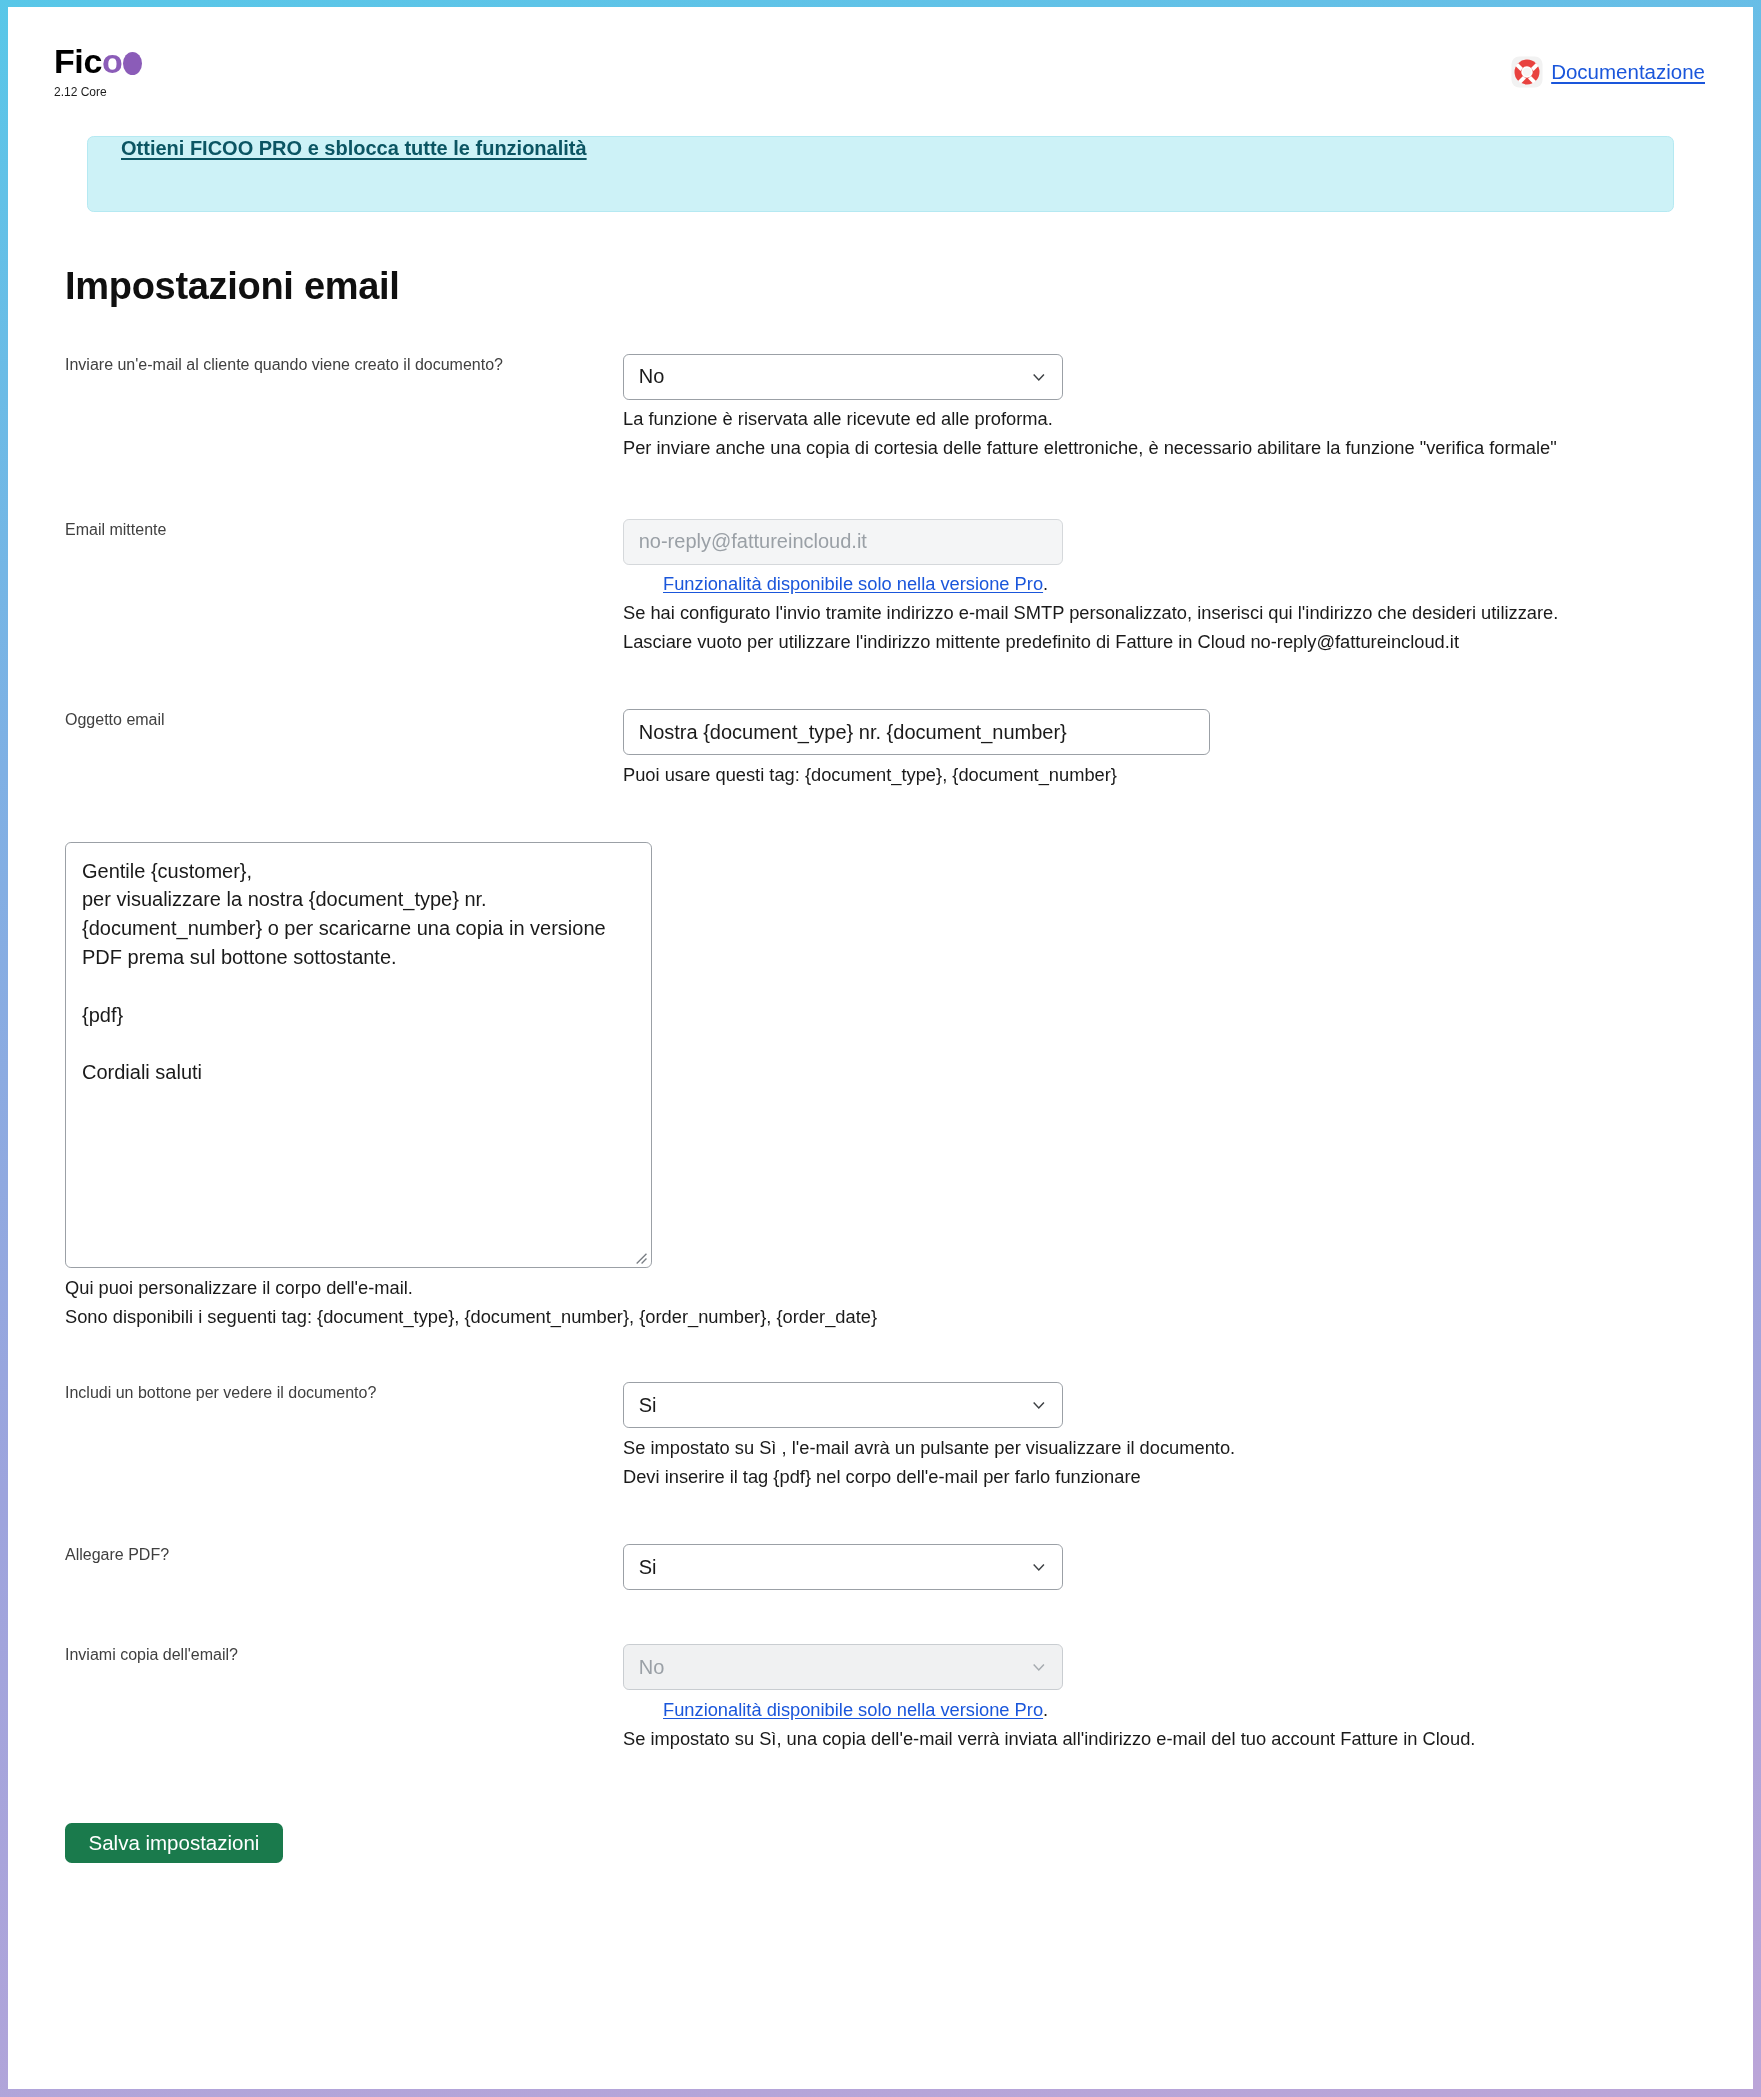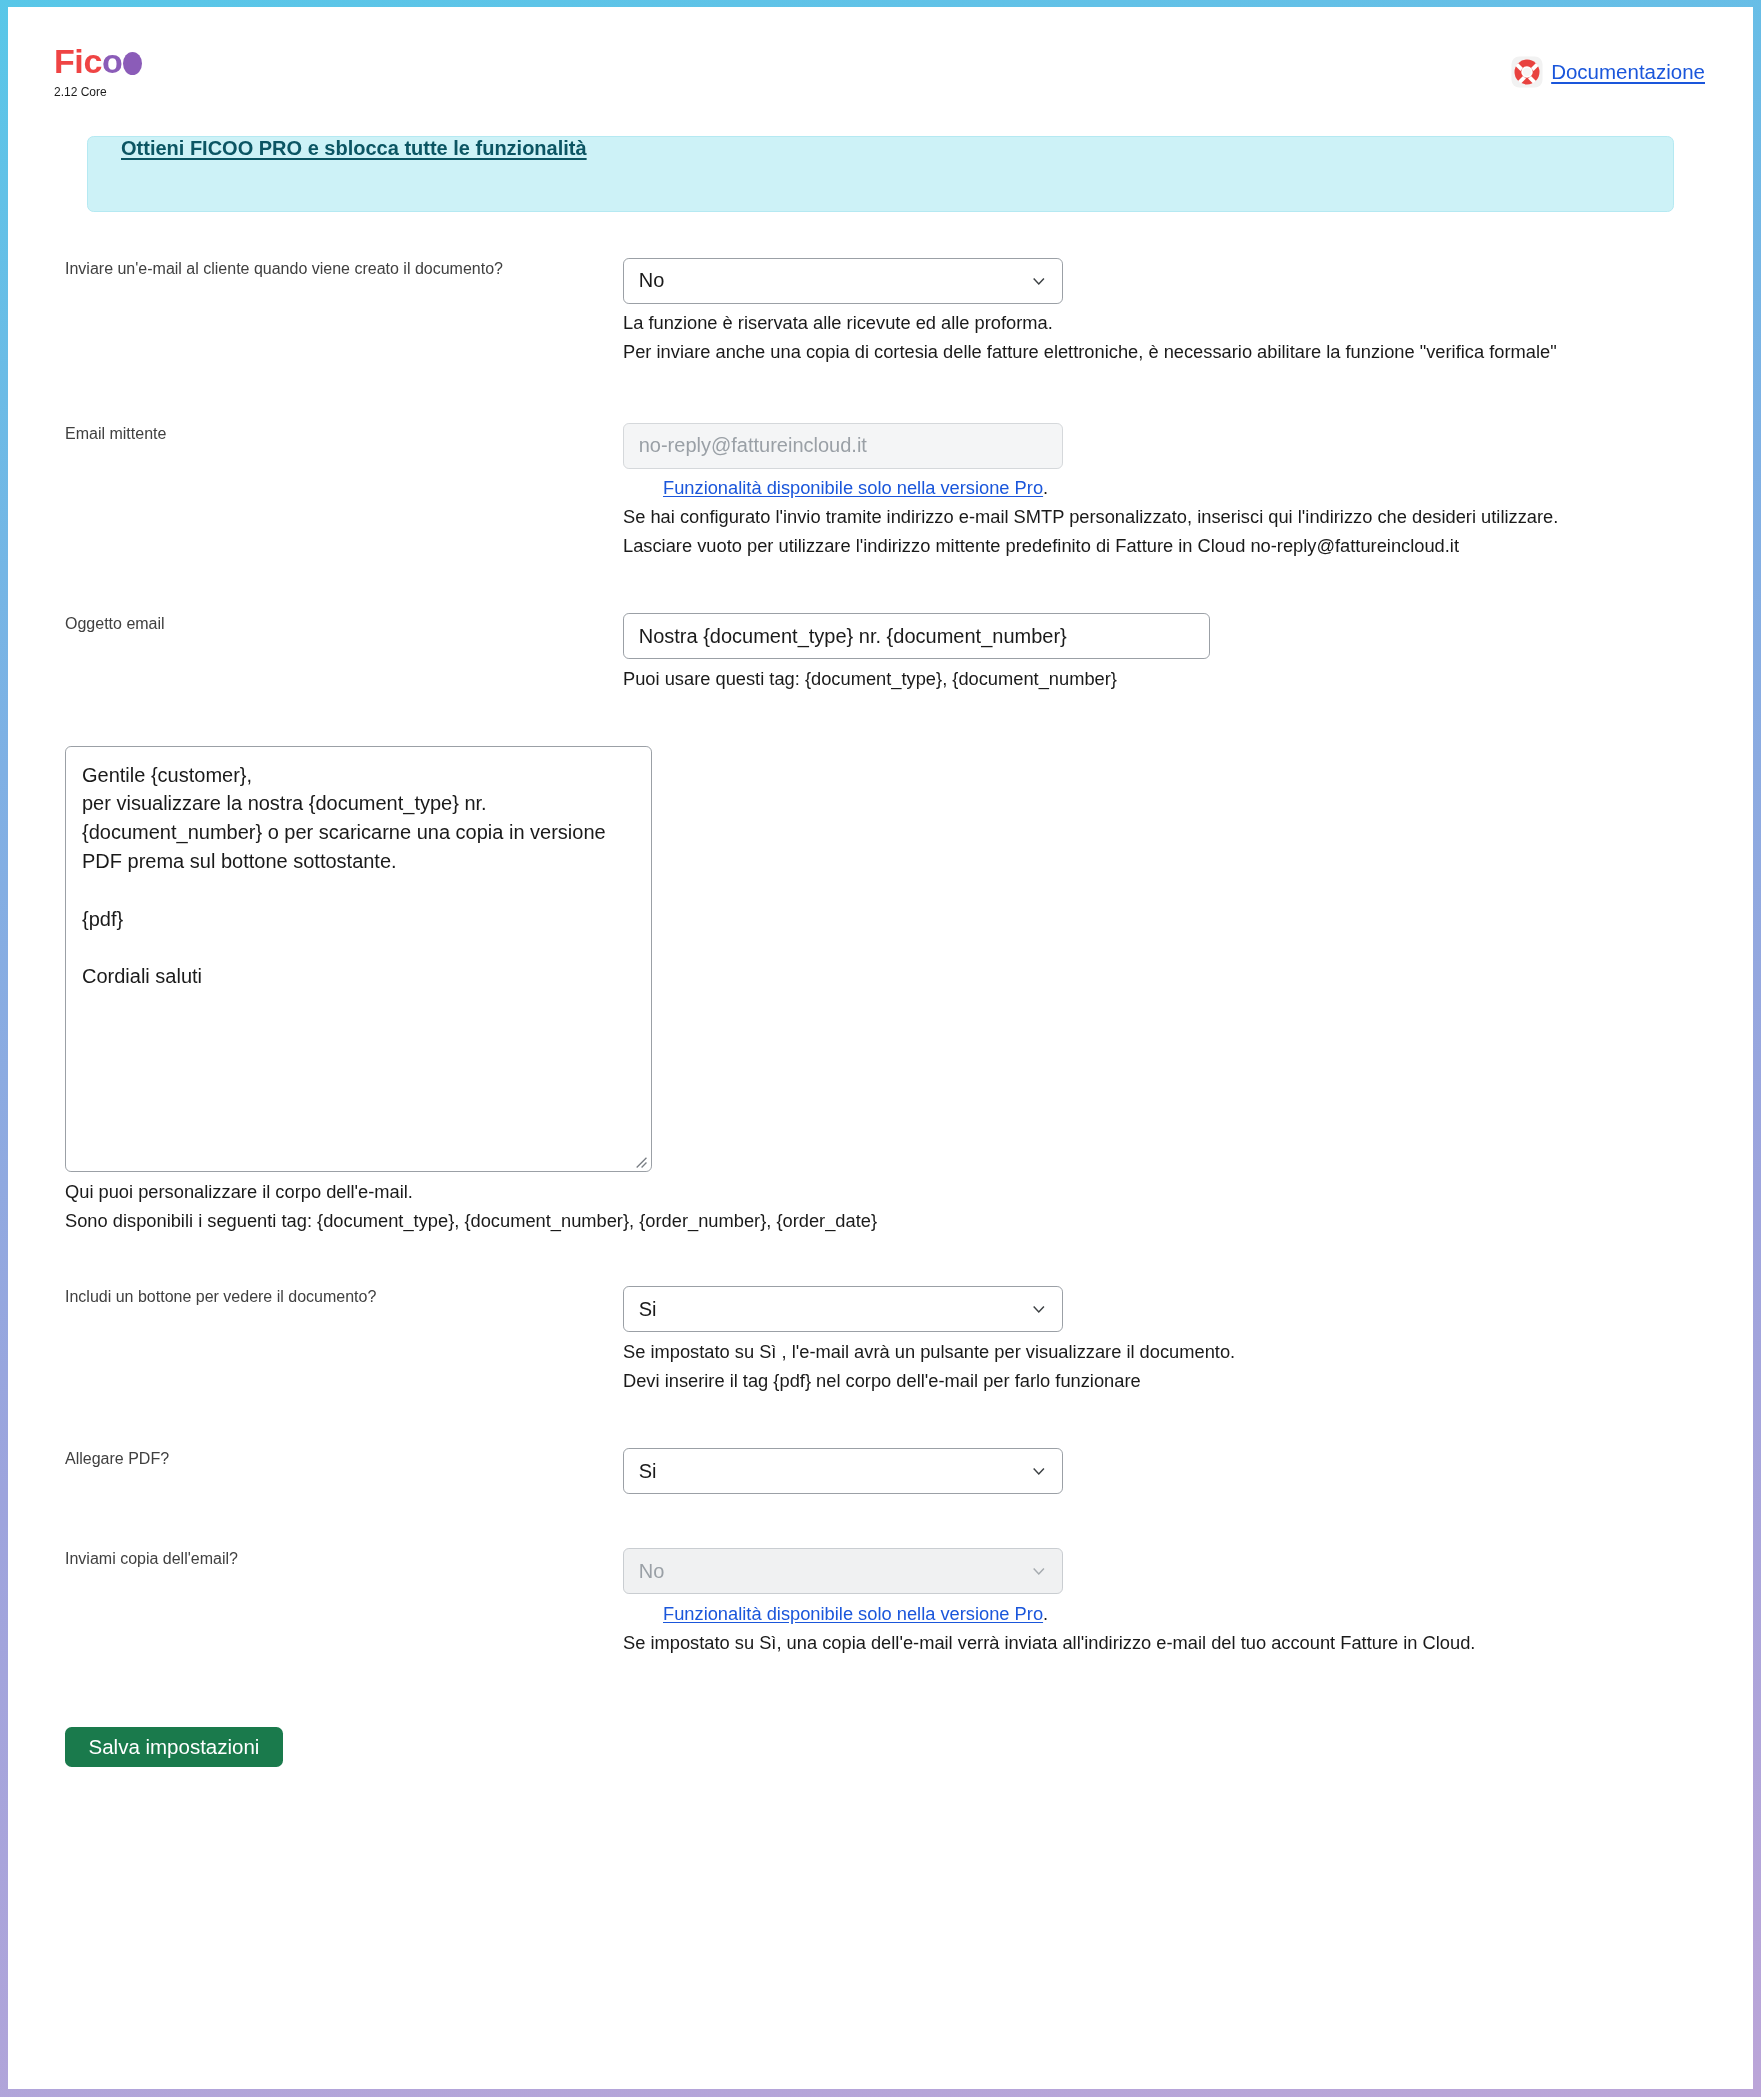--- a/index.html
+++ b/index.html
@@ -42,21 +42,21 @@
     left: 46px;
     top: 37px;
   }
   .brand-logo {
     font-size: 34px;
     font-weight: bold;
     line-height: 1;
     letter-spacing: -0.4px;
     white-space: nowrap;
   }
-  .brand-fic { color: #ef4444; }
+  .brand-fic { color: #000000; }
   .brand-o1 { color: #8b5cb8; }
   .brand-dot {
     display: inline-block;
     width: 19px;
     height: 23px;
     border-radius: 50%;
     background: #8b5cb8;
     vertical-align: -2.2px;
     margin-left: 0.7px;
   }
@@ -273,20 +273,21 @@
         </svg>
         <span class="doc-label">Documentazione</span>
       </a>
     </div>
 
     <div class="pro-banner">
       <a class="pro-banner-link" href="#">Ottieni FICOO PRO e sblocca tutte le funzionalità</a>
     </div>
 
     <div class="main">
+      <h1 class="page-title">Impostazioni email</h1>
 
       <div class="form">
 
         <div class="form-row" style="margin-top:7.3px">
           <div class="form-label">Inviare un'e-mail al cliente quando viene creato il documento?</div>
           <div class="form-control">
             <div class="select-box">
               <span class="select-value">No</span>
               <svg class="chevron-down-icon" viewBox="0 0 24 24" aria-hidden="true">
                 <path d="M5 8.5 L12 16 L19 8.5" fill="none" stroke="#3c4043" stroke-width="2"></path>

